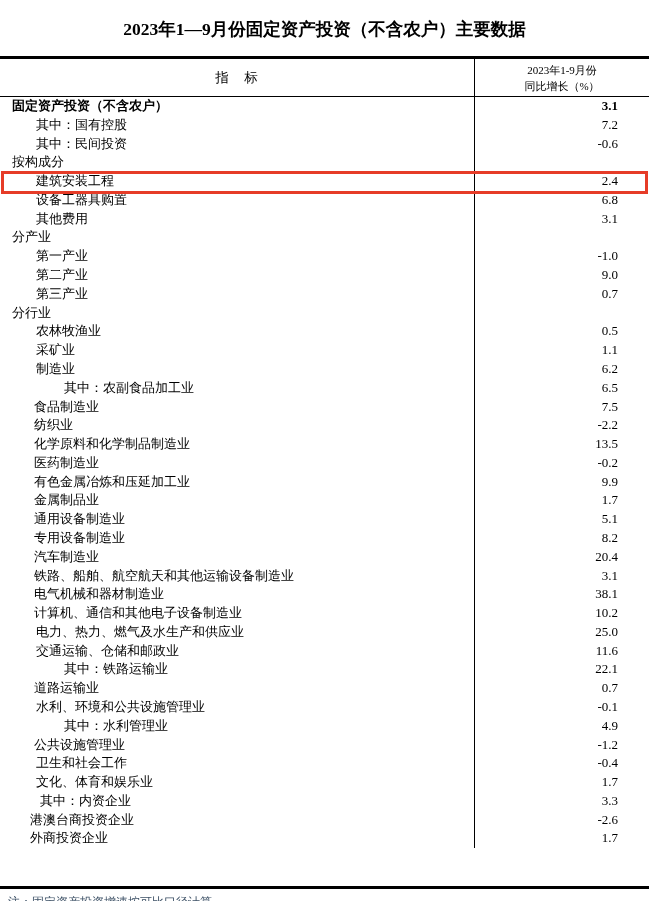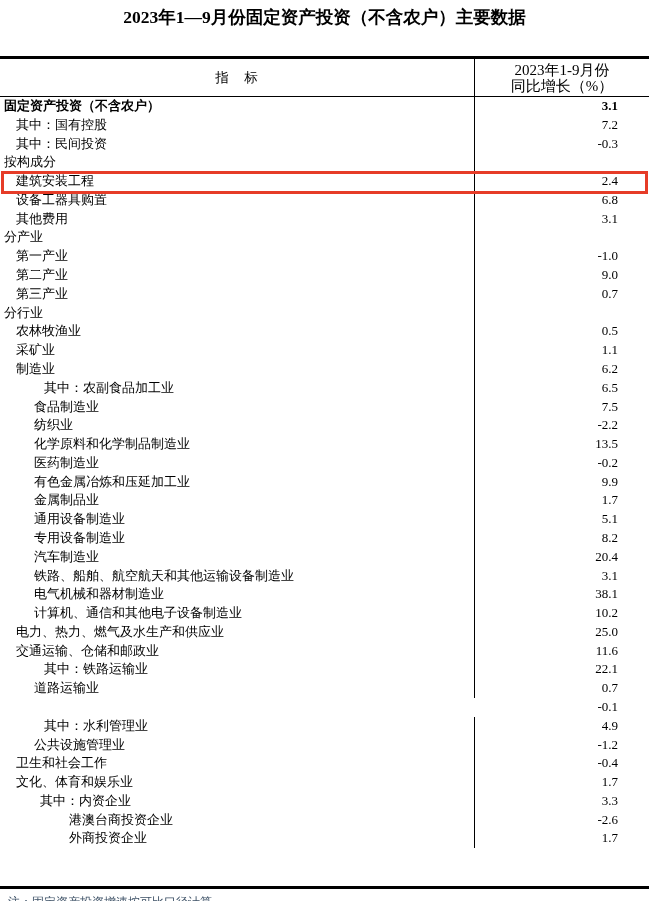--- a/index.html
+++ b/index.html
@@ -3,54 +3,54 @@
 <meta charset="utf-8">
 <style>
   html,body{margin:0;padding:0;}
   body{
     width:649px;height:901px;background:#ffffff;color:#000;
     font-family:"Liberation Serif","DejaVu Serif",serif;
     position:relative;overflow:hidden;
   }
   .title{
     text-align:center;font-weight:bold;font-size:17.5px;
-    padding-top:5px;white-space:nowrap;
+    padding-top:17px;white-space:nowrap;
   }
   .table{
     position:absolute;left:0;top:56px;width:649px;height:833px;
     border-top:3px solid #000;border-bottom:3px solid #000;
     box-sizing:border-box;
   }
   .header-row{
     display:flex;height:38px;border-bottom:1px solid #000;box-sizing:border-box;
   }
   .hcol1{
     width:475px;box-sizing:border-box;border-right:1px solid #000;
     display:flex;align-items:center;justify-content:center;
     font-size:13.5px;letter-spacing:1px;
   }
   .hcol2{
     flex:1;display:flex;flex-direction:column;align-items:center;justify-content:center;
-    font-size:15px;line-height:16px;
+    font-size:11px;line-height:16px;
   }
   .tbody{display:flex;flex-direction:column;}
   .row{display:flex;height:18.786px;box-sizing:border-box;position:relative;}
   .cell-label{
     width:475px;box-sizing:border-box;border-right:1px solid #000;
     font-size:13px;line-height:18.786px;white-space:nowrap;overflow:hidden;
   }
   .cell-value{
     flex:1;text-align:right;padding-right:31px;font-size:13px;line-height:18.786px;
   }
   .bold{font-weight:bold;}
-  .ind0{padding-left:4px;}
+  .ind0{padding-left:12px;}
   .ind1{padding-left:40px;font-family:Liberation Serif, serif;}
-  .ind2{padding-left:16px;}
-  .ind3{padding-left:44px;}
-  .ind4{padding-left:69px;}
+  .ind2{padding-left:36px;}
+  .ind3{padding-left:64px;}
+  .ind4{padding-left:30px;}
   .ind5{padding-left:34px;}
   .hl-box{
     position:absolute;left:1px;right:1px;top:-1px;bottom:-3px;
     border:3px solid #e63c28;pointer-events:none;z-index:5;
   }
   .footnote{
     position:absolute;left:8px;top:896px;height:5px;overflow:hidden;
     font-size:12px;line-height:12px;color:#3d5166;white-space:nowrap;
   }
 </style>
@@ -71,21 +71,21 @@
       <div class="row">
         <div class="cell-label ind0 bold">固定资产投资（不含农户）</div>
         <div class="cell-value bold">3.1</div>
       </div>
       <div class="row">
         <div class="cell-label ind2">其中：国有控股</div>
         <div class="cell-value">7.2</div>
       </div>
       <div class="row">
         <div class="cell-label ind2">其中：民间投资</div>
-        <div class="cell-value">-0.3</div>
+        <div class="cell-value">-0.6</div>
       </div>
       <div class="row">
         <div class="cell-label ind0">按构成分</div>
         <div class="cell-value"></div>
       </div>
       <div class="row">
         <div class="cell-label ind2">建筑安装工程</div>
         <div class="cell-value">2.4</div>
         <div class="hl-box" style="border-color: rgb(230, 60, 40);"></div>
       </div>
@@ -191,20 +191,21 @@
       </div>
       <div class="row">
         <div class="cell-label ind3">其中：铁路运输业</div>
         <div class="cell-value">22.1</div>
       </div>
       <div class="row">
         <div class="cell-label ind5">道路运输业</div>
         <div class="cell-value">0.7</div>
       </div>
       <div class="row">
+        <div class="cell-label ind2">水利、环境和公共设施管理业</div>
         <div class="cell-value">-0.1</div>
       </div>
       <div class="row">
         <div class="cell-label ind3">其中：水利管理业</div>
         <div class="cell-value">4.9</div>
       </div>
       <div class="row">
         <div class="cell-label ind5">公共设施管理业</div>
         <div class="cell-value">-1.2</div>
       </div>

